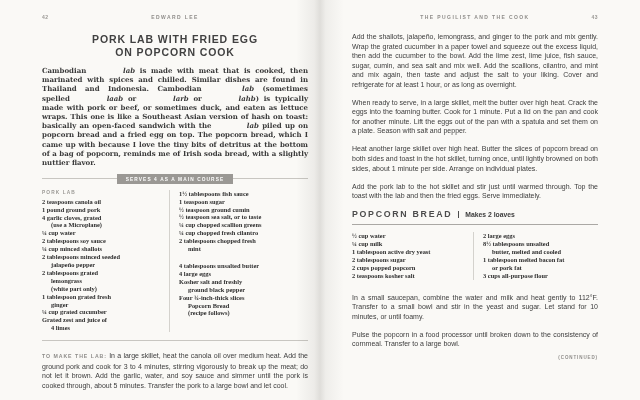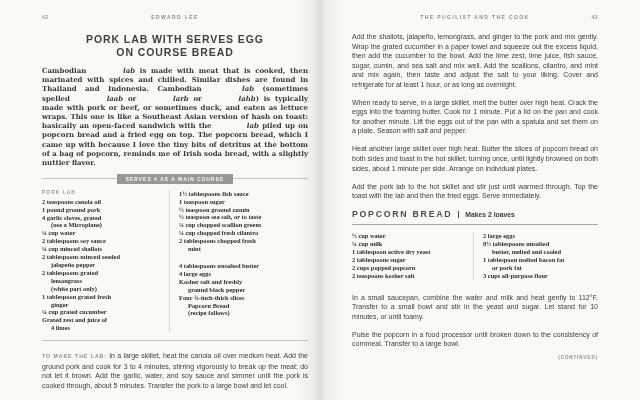--- a/index.html
+++ b/index.html
@@ -73,22 +73,22 @@
 <div class="spread">
   <div class="gutter-shadow"></div>
 
   <div class="page page-left">
     <div class="head-row">
       <span class="page-num left-corner">42</span>
       <div class="running-head">EDWARD LEE</div>
     </div>
 
     <div class="recipe-title">
-      <div>PORK LAB WITH SERVES EGG</div>
-      <div>ON COURSE BREAD</div>
+      <div>PORK LAB WITH FRIED EGG</div>
+      <div>ON POPCORN COOK</div>
     </div>
 
     <p class="intro">Cambodian <em>lab</em> is made with meat that is cooked, then marinated with spices and chilled. Similar dishes are found in Thailand and Indonesia. Cambodian <em>lab</em> (sometimes spelled <em>laab</em> or <em>larb</em> or <em>lahb</em>) is typically made with pork or beef, or sometimes duck, and eaten as lettuce wraps. This one is like a Southeast Asian version of hash on toast: basically an open-faced sandwich with the <em>lab</em> piled up on popcorn bread and a fried egg on top. The popcorn bread, which I came up with because I love the tiny bits of detritus at the bottom of a bag of popcorn, reminds me of Irish soda bread, with a slightly nuttier flavor.</p>
 
     <div class="badge-row">
       <span class="rule-line"></span>
       <span class="serves-badge">SERVES 4 AS A MAIN COURSE</span>
       <span class="rule-line"></span>
     </div>
 

